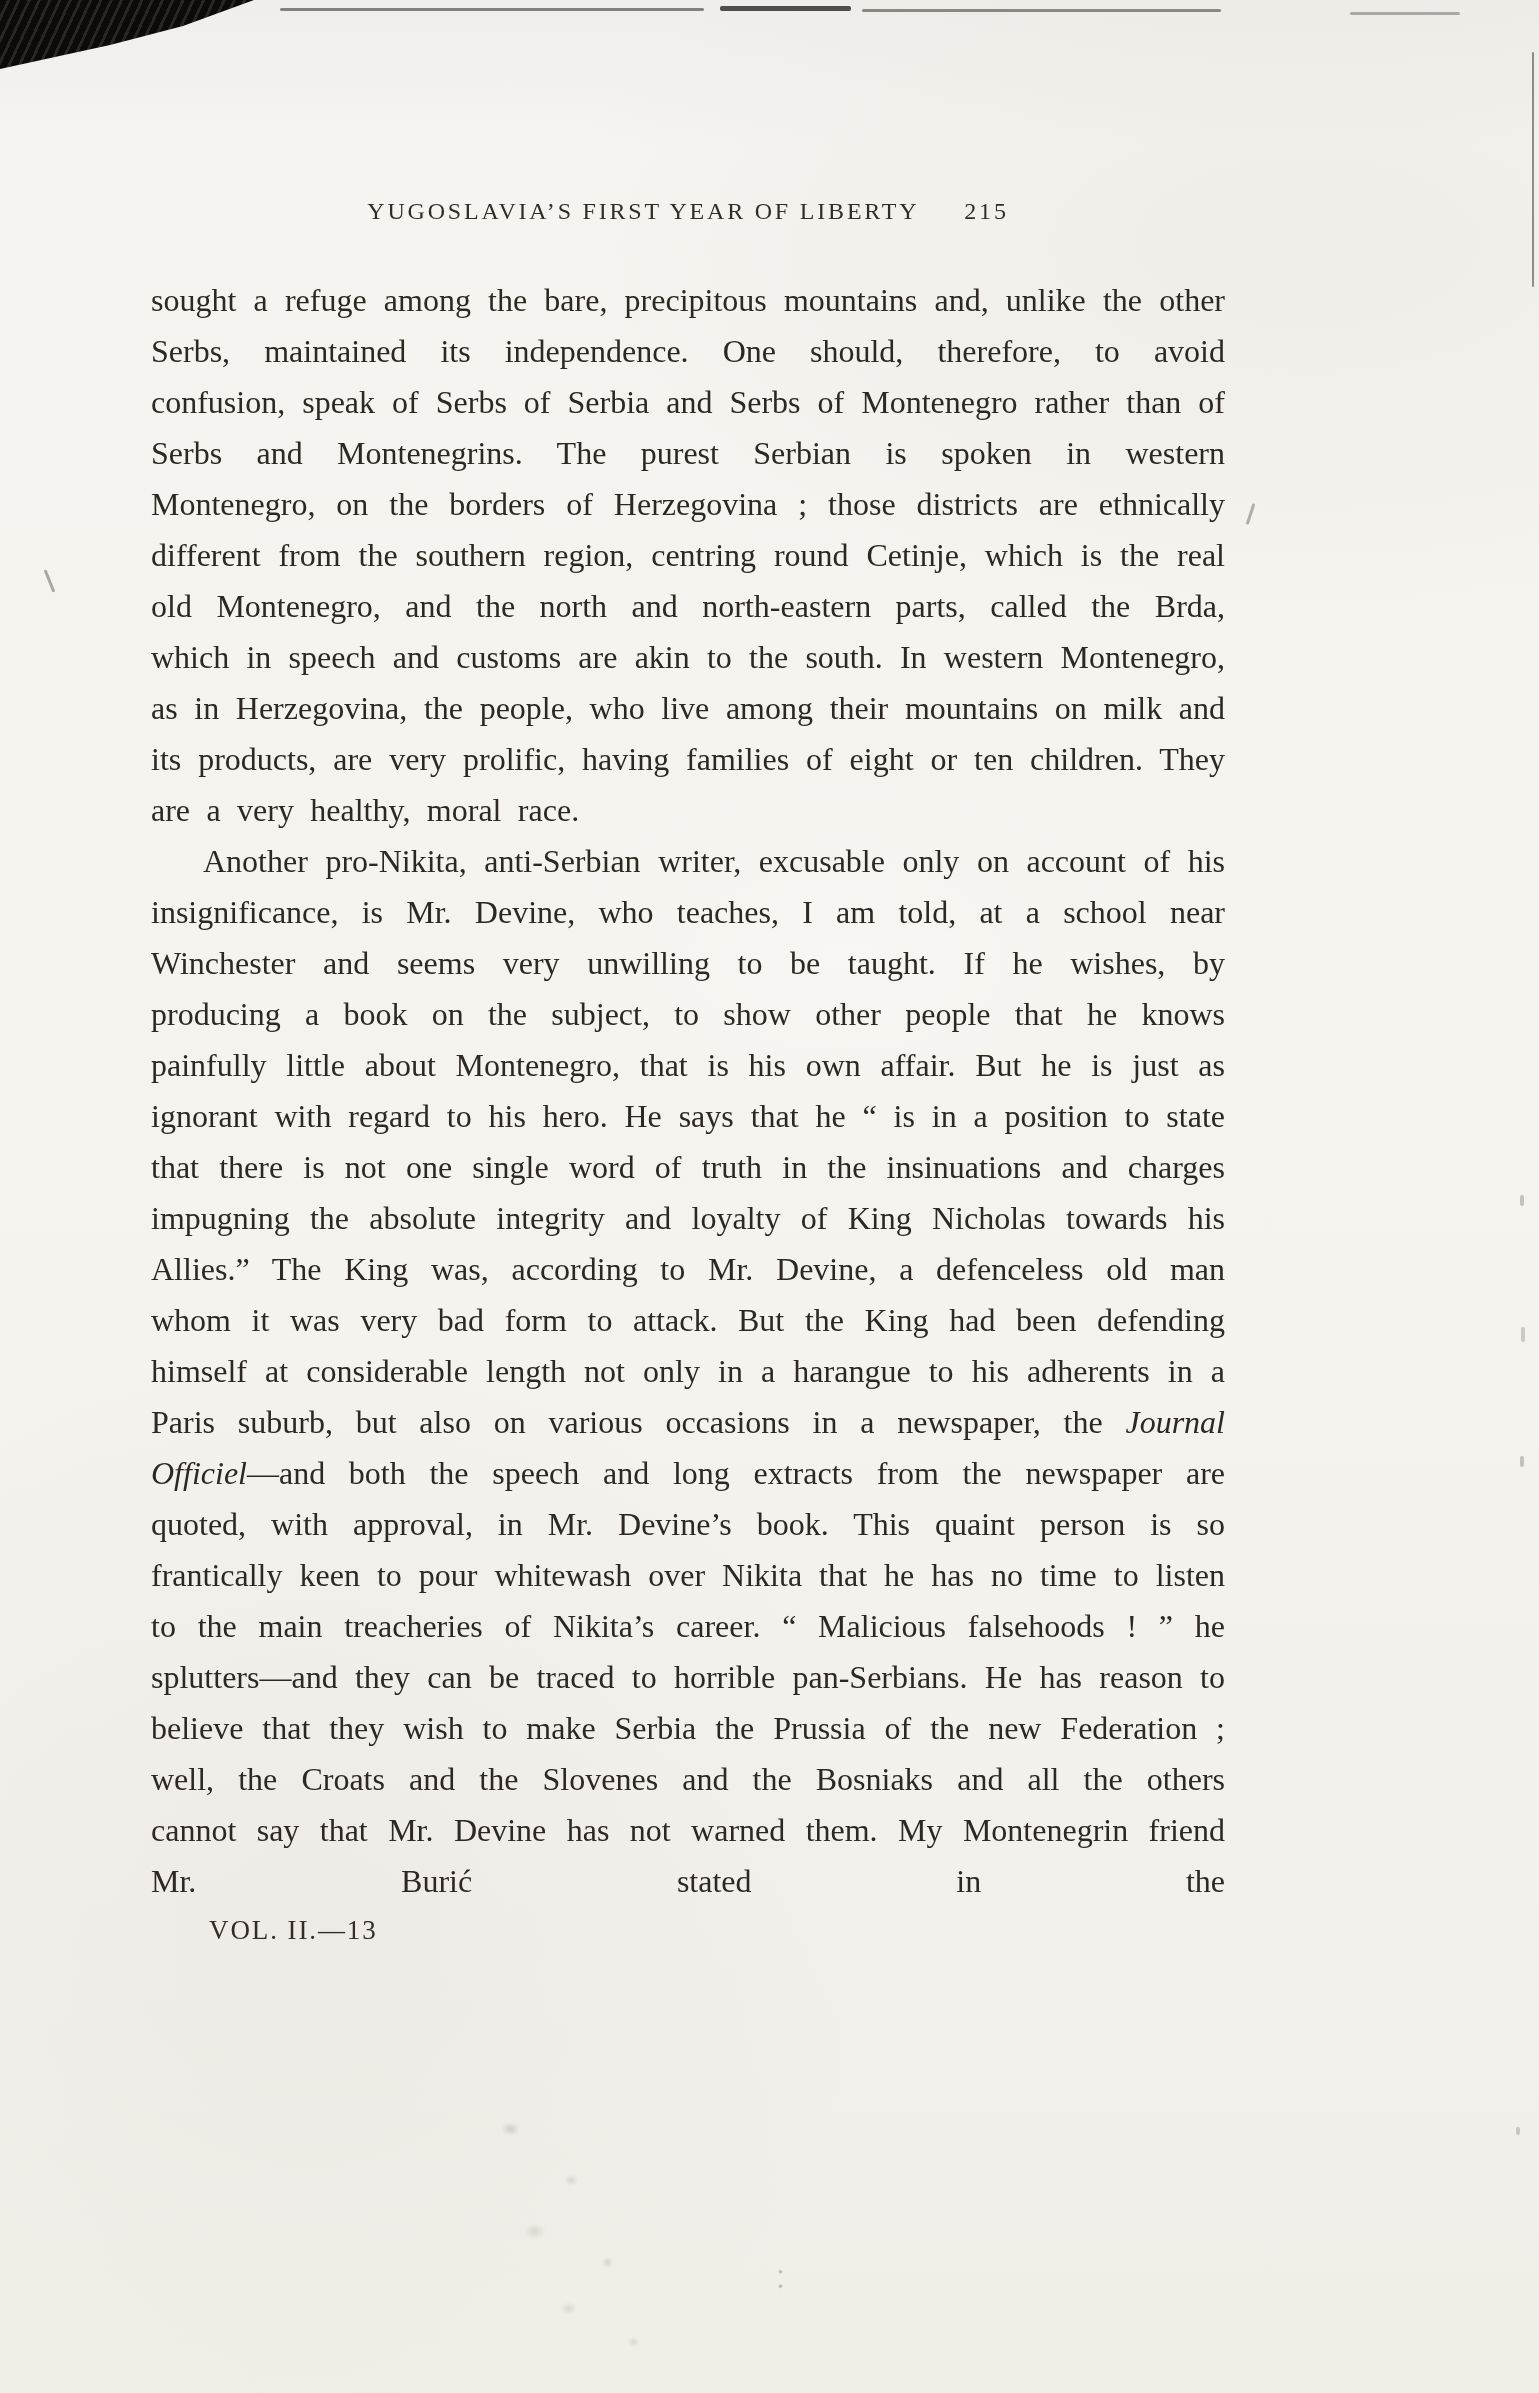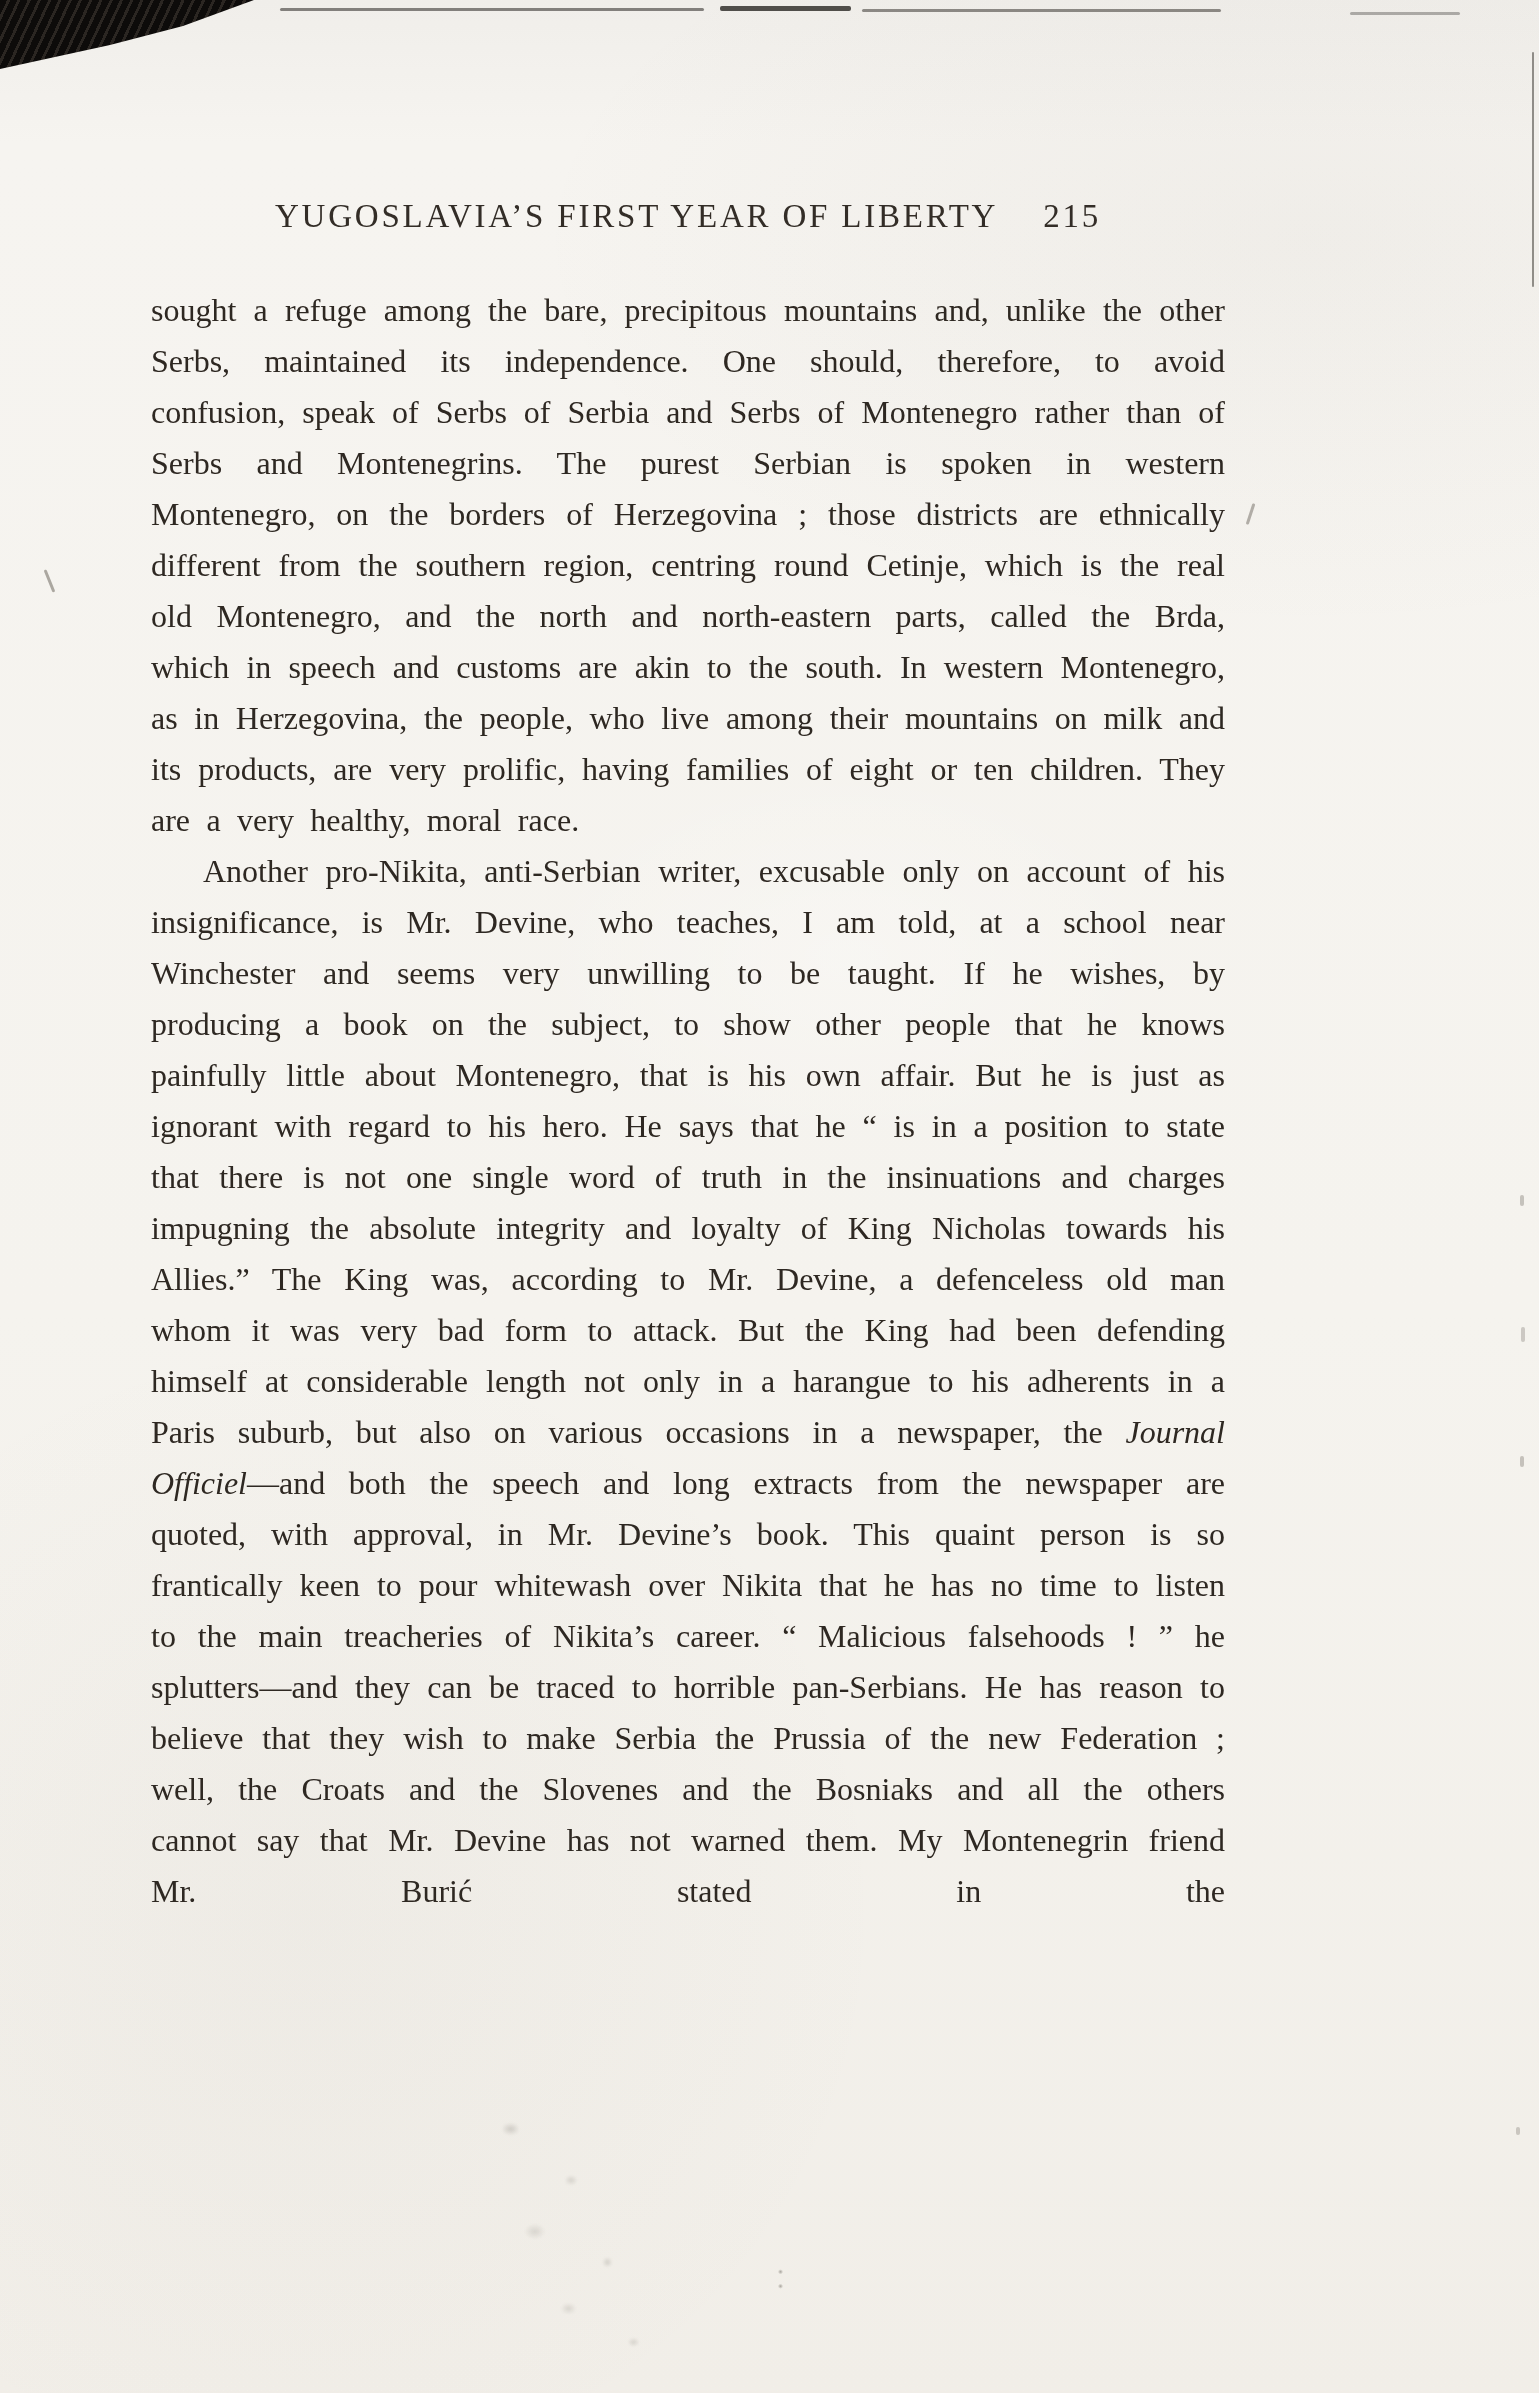--- a/index.html
+++ b/index.html
@@ -70,21 +70,21 @@
     position: absolute;
     left: 151px;
     top: 198px;
     width: 1074px;
   }
   .running-header {
     display: flex;
     justify-content: center;
     align-items: baseline;
     gap: 45px;
-    font-size: 33px;
+    font-size: 24px;
     letter-spacing: 2.8px;
     color: #332d27;
     margin-bottom: 50px;
     white-space: nowrap;
   }
   .para {
     margin: 0;
     font-size: 32px;
     line-height: 51px;
     text-align: justify;
@@ -131,16 +131,17 @@
 
     <div class="running-header">
       <span>YUGOSLAVIA’S FIRST YEAR OF LIBERTY</span>
       <span>215</span>
     </div>
 
     <p class="para"><span>sought a refuge among the bare, precipitous mountains and, unlike the other Serbs, maintained its independence. One should, therefore, to avoid confusion, speak of Serbs of Serbia and Serbs of Montenegro rather than of Serbs and Montenegrins. The purest Serbian is spoken in western Montenegro, on the borders of Herzegovina ; those districts are ethnically different from the southern region, centring round Cetinje, which is the real old Montenegro, and the north and north-eastern parts, called the Brda, which in speech and customs are akin to the south. In western Montenegro, as in Herzegovina, the people, who live among their mountains on milk and its products, are very prolific, having families of eight or ten children. They are a very healthy, moral race.</span></p>
 
     <p class="para para-second"><span>Another pro-Nikita, anti-Serbian writer, excusable only on account of his insignificance, is Mr. Devine, who teaches, I am told, at a school near Winchester and seems very unwilling to be taught. If he wishes, by producing a book on the subject, to show other people that he knows painfully little about Montenegro, that is his own affair. But he is just as ignorant with regard to his hero. He says that he “ is in a position to state that there is not one single word of truth in the insinuations and charges impugning the absolute integrity and loyalty of King Nicholas towards his Allies.” The King was, according to Mr. Devine, a defenceless old man whom it was very bad form to attack. But the King had been defending himself at considerable length not only in a harangue to his adherents in a Paris suburb, but also on various occasions in a newspaper, the </span><i class="journal-italic">Journal Officiel</i><span>—and both the speech and long extracts from the newspaper are quoted, with approval, in Mr. Devine’s book. This quaint person is so frantically keen to pour whitewash over Nikita that he has no time to listen to the main treacheries of Nikita’s career. “ Malicious falsehoods ! ” he splutters—and they can be traced to horrible pan-Serbians. He has reason to believe that they wish to make Serbia the Prussia of the new Federation ; well, the Croats and the Slovenes and the Bosniaks and all the others cannot say that Mr. Devine has not warned them. My Montenegrin friend Mr. Burić stated in the</span></p>
 
+    <div class="volume-footer">VOL. II.—13</div>
 
   </div>
 </div>
 
 
 </body></html>

